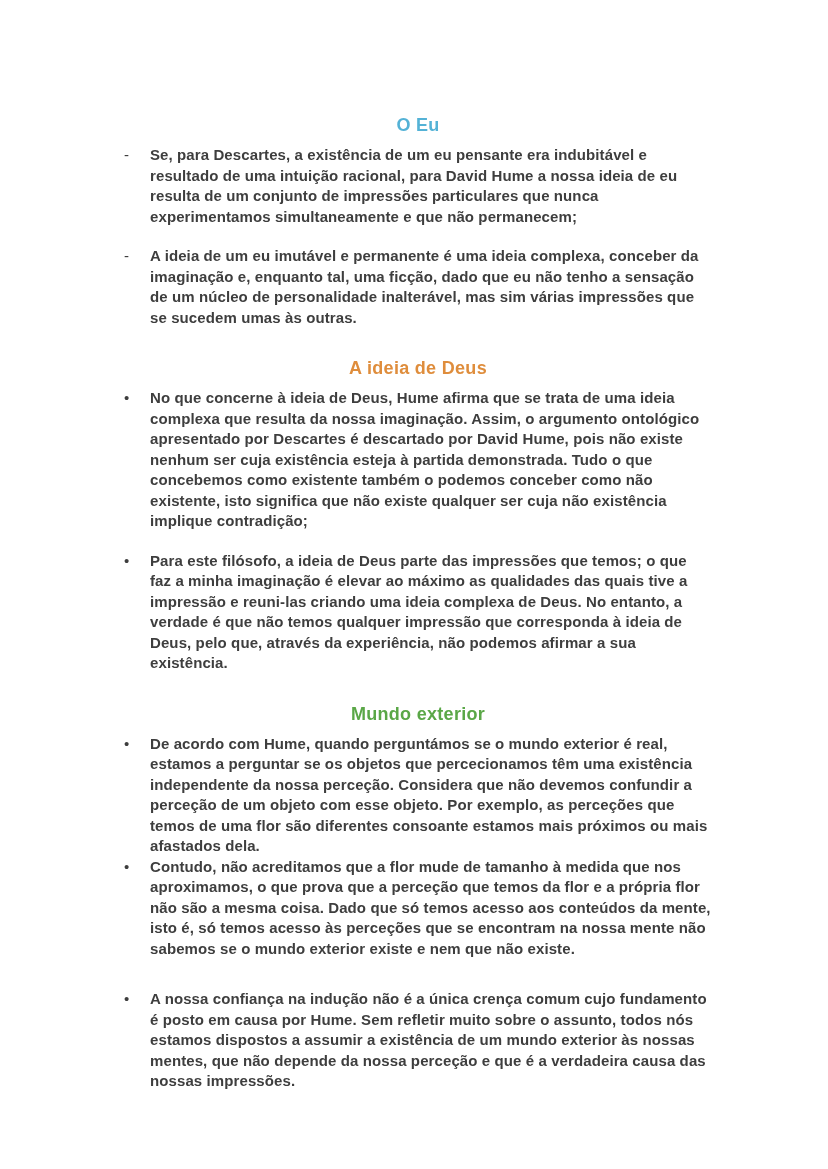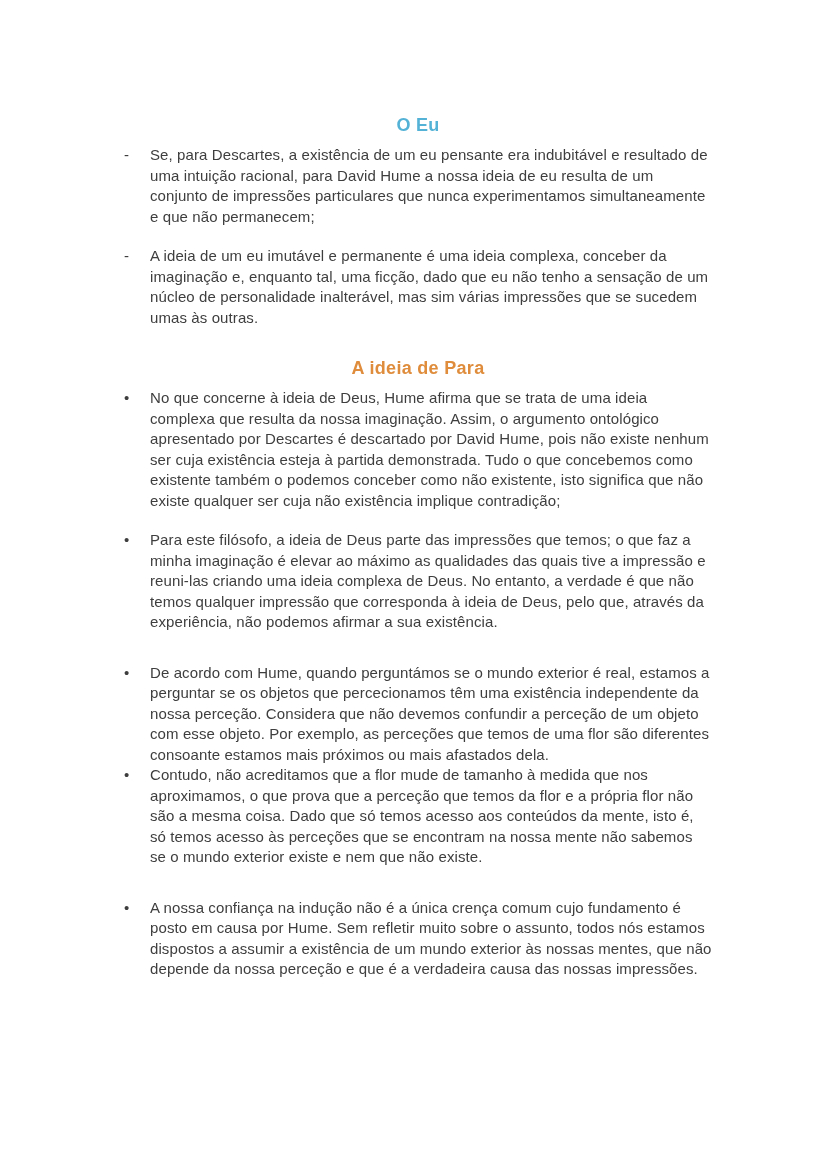--- a/index.html
+++ b/index.html
@@ -40,20 +40,21 @@
     line-height: 20.5px;
     letter-spacing: 0.1px;
   }
   ul.bullet-list .marker {
     flex: 0 0 26px;
     width: 26px;
     text-align: left;
   }
   ul.bullet-list .para {
     flex: 1 1 auto;
+    font-weight: bold;
   }
   ul.bullet-list.spaced li + li { margin-top: 19px; }
   ul.bullet-list.tight li + li { margin-top: 0; }
 </style>
 </head>
 <body>
 
 <div class="page">
 
   <section class="section">
@@ -64,34 +65,35 @@
         <span class="para">Se, para Descartes, a existência de um eu pensante era indubitável e resultado de uma intuição racional, para David Hume a nossa ideia de eu resulta de um conjunto de impressões particulares que nunca experimentamos simultaneamente e que não permanecem;</span>
       </li>
       <li>
         <span class="marker">-</span>
         <span class="para">A ideia de um eu imutável e permanente é uma ideia complexa, conceber da imaginação e, enquanto tal, uma ficção, dado que eu não tenho a sensação de um núcleo de personalidade inalterável, mas sim várias impressões que se sucedem umas às outras.</span>
       </li>
     </ul>
   </section>
 
   <section class="section">
-    <h2 class="section-title" style="color: rgb(223, 141, 60);">A ideia de Para</h2>
+    <h2 class="section-title" style="color: rgb(223, 141, 60);">A ideia de Deus</h2>
     <ul class="bullet-list spaced">
       <li>
         <span class="marker">•</span>
         <span class="para">No que concerne à ideia de Deus, Hume afirma que se trata de uma ideia complexa que resulta da nossa imaginação. Assim, o argumento ontológico apresentado por Descartes é descartado por David Hume, pois não existe nenhum ser cuja existência esteja à partida demonstrada. Tudo o que concebemos como existente também o podemos conceber como não existente, isto significa que não existe qualquer ser cuja não existência implique contradição;</span>
       </li>
       <li>
         <span class="marker">•</span>
         <span class="para">Para este filósofo, a ideia de Deus parte das impressões que temos; o que faz a minha imaginação é elevar ao máximo as qualidades das quais tive a impressão e reuni-las criando uma ideia complexa de Deus. No entanto, a verdade é que não temos qualquer impressão que corresponda à ideia de Deus, pelo que, através da experiência, não podemos afirmar a sua existência.</span>
       </li>
     </ul>
   </section>
 
   <section class="section">
+    <h2 class="section-title" style="color: rgb(90, 167, 71);">Mundo exterior</h2>
     <ul class="bullet-list tight">
       <li>
         <span class="marker">•</span>
         <span class="para">De acordo com Hume, quando perguntámos se o mundo exterior é real, estamos a perguntar se os objetos que percecionamos têm uma existência independente da nossa perceção. Considera que não devemos confundir a perceção de um objeto com esse objeto. Por exemplo, as perceções que temos de uma flor são diferentes consoante estamos mais próximos ou mais afastados dela.</span>
       </li>
       <li>
         <span class="marker">•</span>
         <span class="para">Contudo, não acreditamos que a flor mude de tamanho à medida que nos aproximamos, o que prova que a perceção que temos da flor e a própria flor não são a mesma coisa. Dado que só temos acesso aos conteúdos da mente, isto é, só temos acesso às perceções que se encontram na nossa mente não sabemos se o mundo exterior existe e nem que não existe.</span>
       </li>
     </ul>

